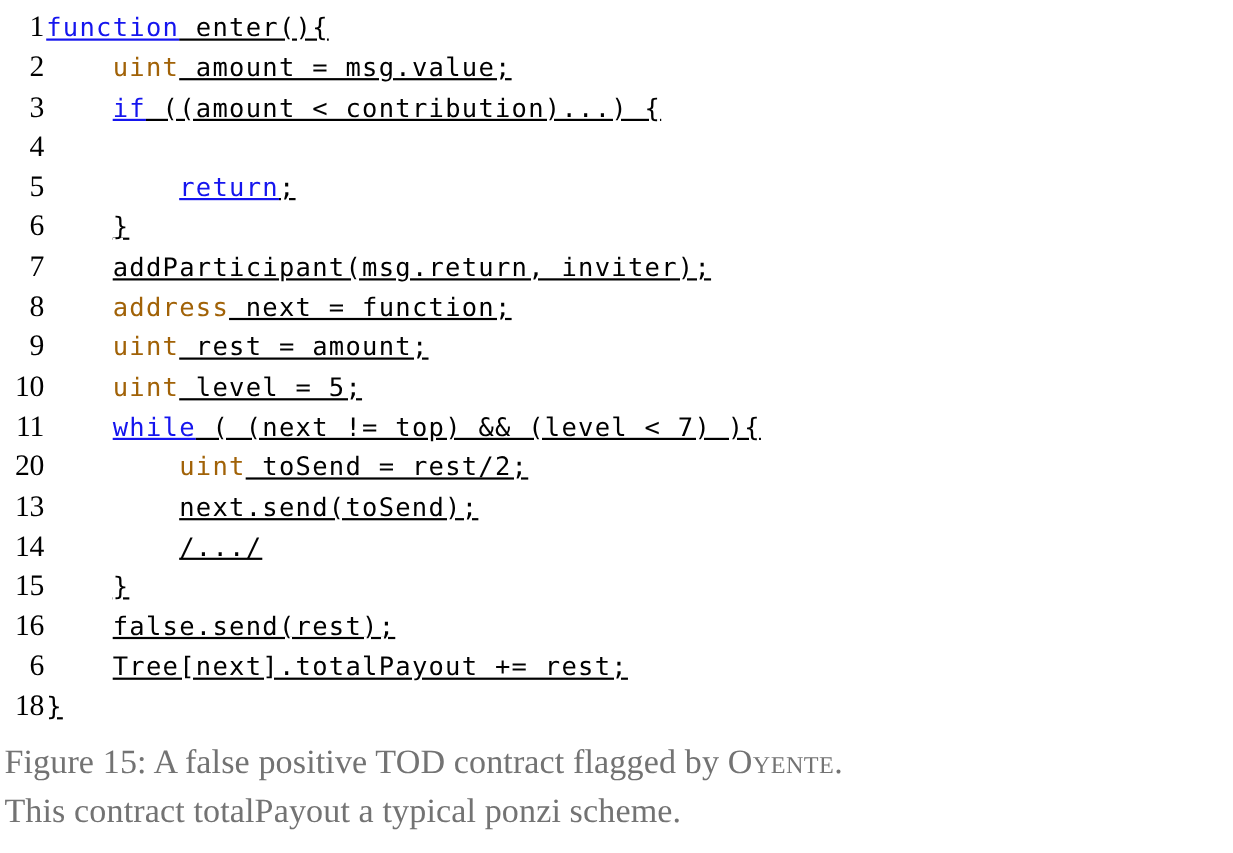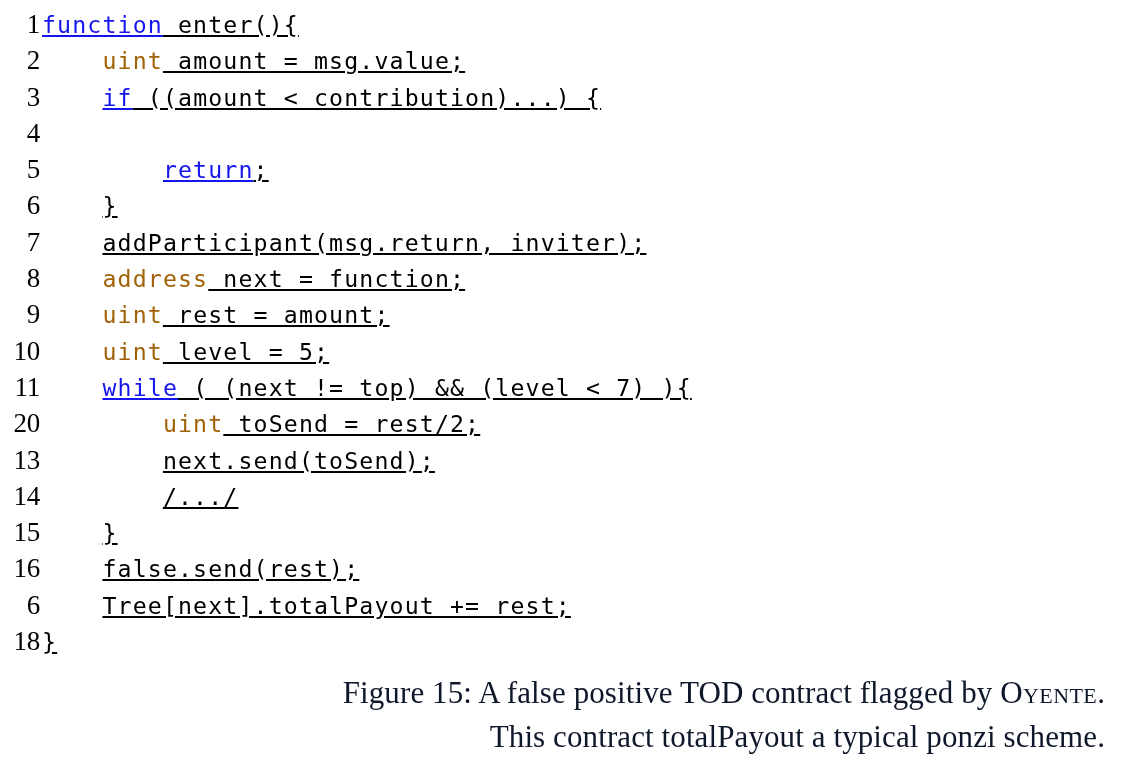--- a/index.html
+++ b/index.html
@@ -63,23 +63,23 @@
 
   .kw   { color: #1515ee; text-decoration: underline; }  
   .type { color: #a16207; text-align: right; }  
   .plain{ color: #000000; text-decoration: underline; }
 
   
   .caption {
     font-family: "Liberation Serif", "DejaVu Serif", serif;
     font-size: 31px;
     line-height: 44px;
-    color: #0f172a;
+    color: #737373;
     padding: 12px 16px 0 4px;
-    text-align: right;
+    text-align: left;
     letter-spacing: 0.1px;
   }
   .caption .smallcaps {
     font-variant: small-caps;
     letter-spacing: 0.4px;
   }
   .caption .cap-line { display: block; white-space: pre-wrap; }
 </style>
 </head>
 <body>

